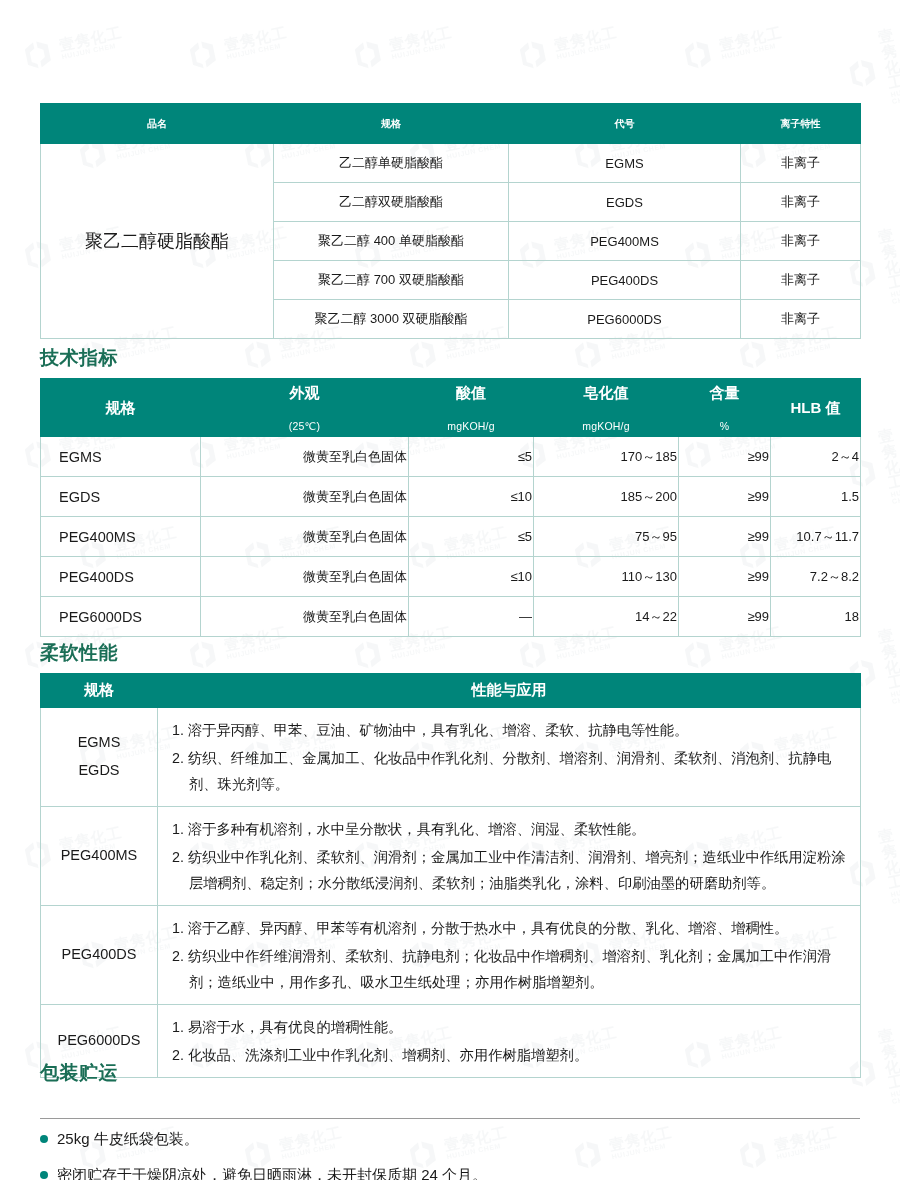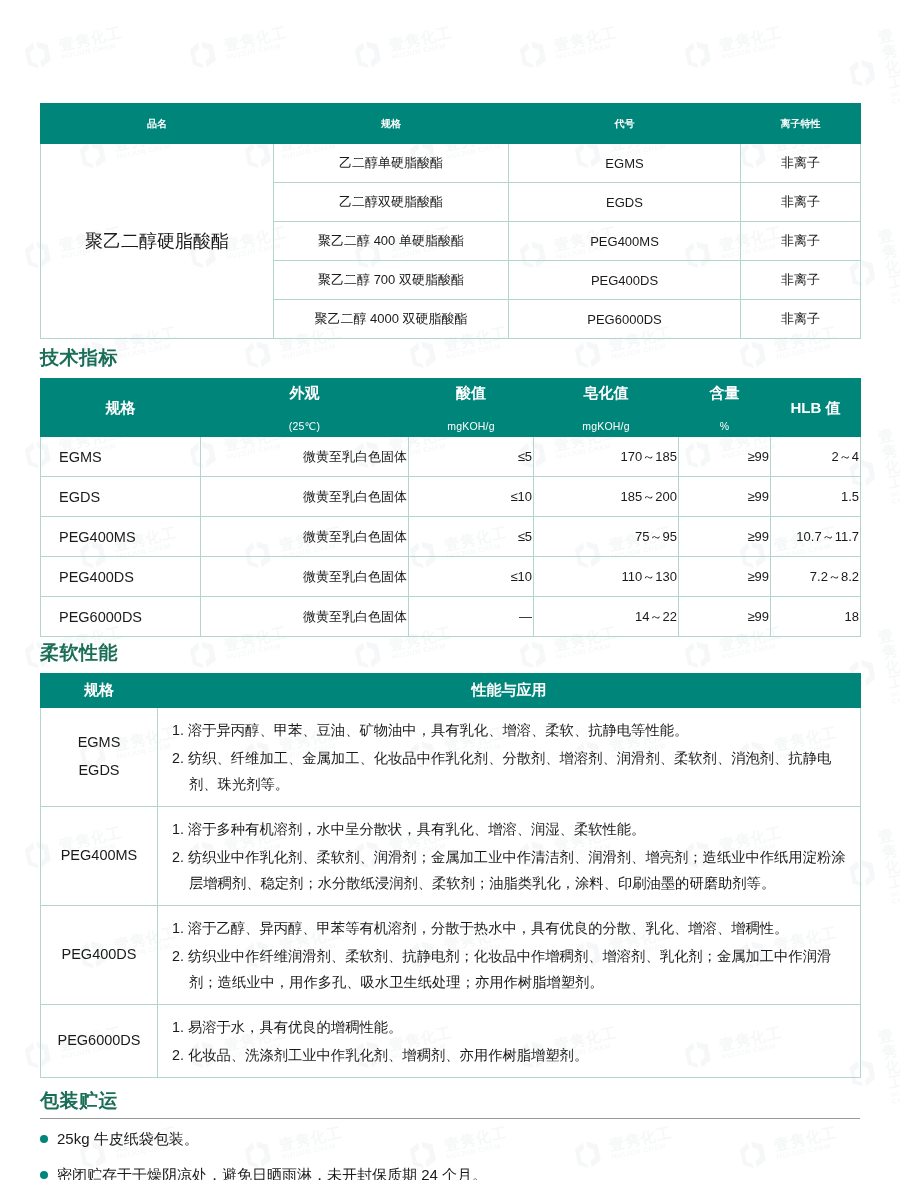--- a/index.html
+++ b/index.html
@@ -910,21 +910,21 @@
           <td>聚乙二醇 400 单硬脂酸酯</td>
           <td>PEG400MS</td>
           <td>非离子</td>
         </tr>
         <tr>
           <td>聚乙二醇 700 双硬脂酸酯</td>
           <td>PEG400DS</td>
           <td>非离子</td>
         </tr>
         <tr>
-          <td>聚乙二醇 4000 双硬脂酸酯</td>
+          <td>聚乙二醇 3000 双硬脂酸酯</td>
           <td>PEG6000DS</td>
           <td>非离子</td>
         </tr>
       </tbody>
   </table>
 
   <div class="sec-head" style="top:345px">技术指标</div>
 
   <table class="dt" id="table-specs">
     <colgroup>
@@ -1052,20 +1052,20 @@
             <div>PEG6000DS</div>
           </td>
           <td class="app-body">
             <span class="li">1. 易溶于水，具有优良的增稠性能。</span>
             <span class="li">2. 化妆品、洗涤剂工业中作乳化剂、增稠剂、亦用作树脂增塑剂。</span>
           </td>
         </tr>
       </tbody>
   </table>
 
-  <div class="sec-head" style="top:1088px">包装贮运</div>
+  <div class="sec-head" style="top:1060px">包装贮运</div>
   <div id="pack-rule" style="top:1118px"></div>
   <ul class="pack-list" style="top:1128px" id="pack-list">
       <li><span class="bullet"></span><span>25kg 牛皮纸袋包装。</span></li>
       <li><span class="bullet"></span><span>密闭贮存于干燥阴凉处，避免日晒雨淋，未开封保质期 24 个月。</span></li>
     </ul>
 
 </div>
 
 </body></html>

